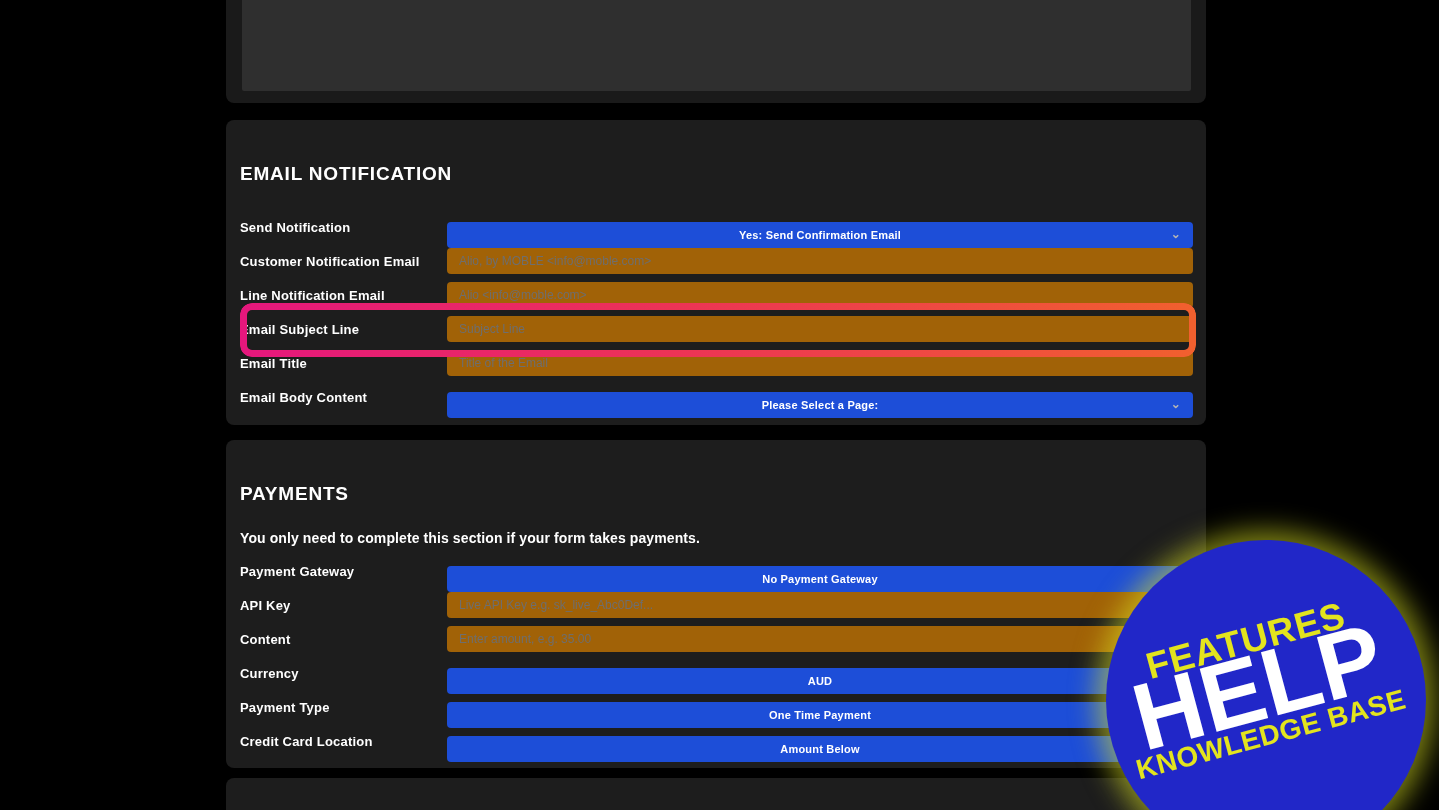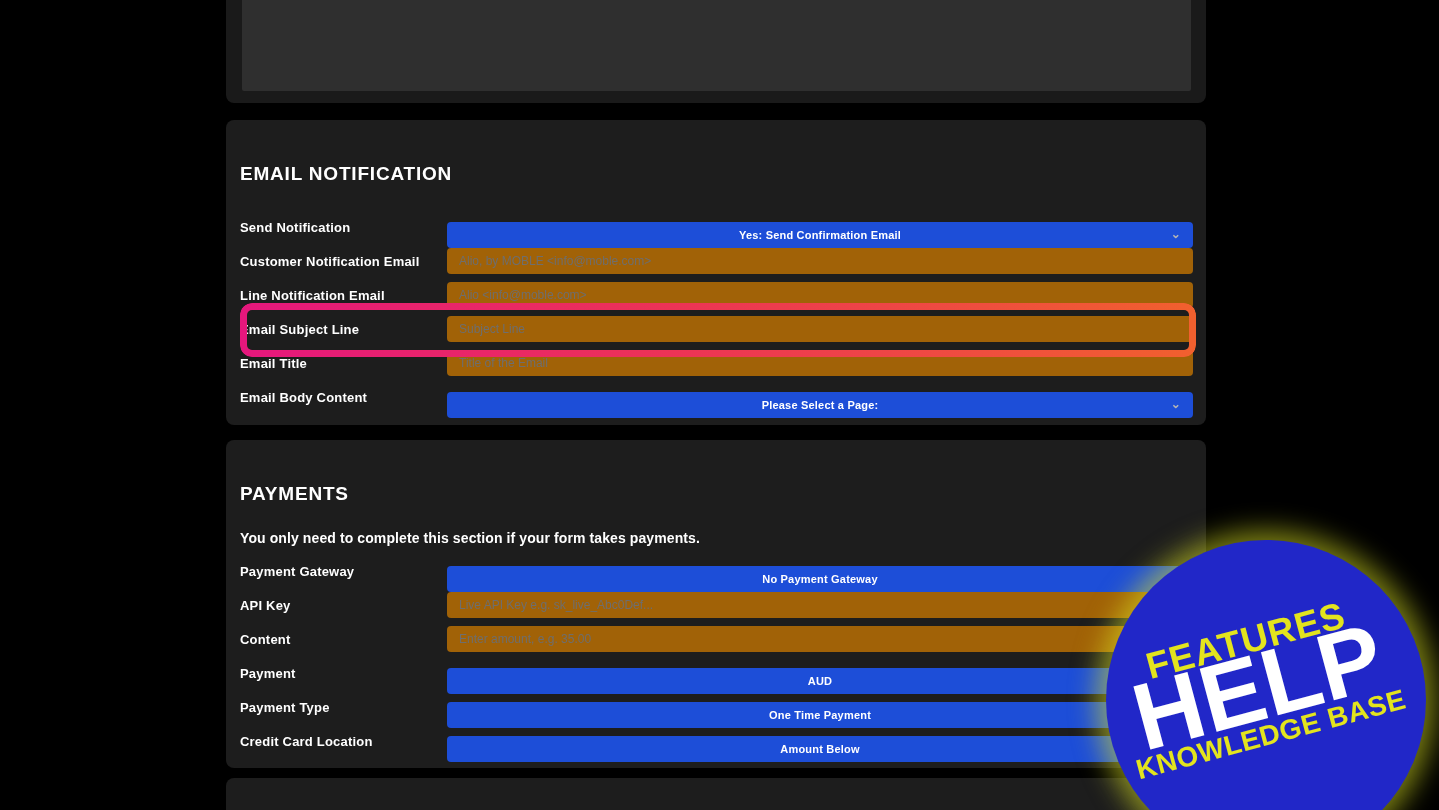--- a/index.html
+++ b/index.html
@@ -250,21 +250,21 @@
     </div>
 
     <div class="row">
       <div class="row-label">Content</div>
       <div class="field">
         <input class="text-input" placeholder="Enter amount, e.g. 35.00" style="">
       </div>
     </div>
 
     <div class="row">
-      <div class="row-label">Payment</div>
+      <div class="row-label">Currency</div>
       <div class="field">
         <div class="select">
           <span>AUD</span>
         </div>
       </div>
     </div>
 
     <div class="row">
       <div class="row-label">Payment Type</div>
       <div class="field">

